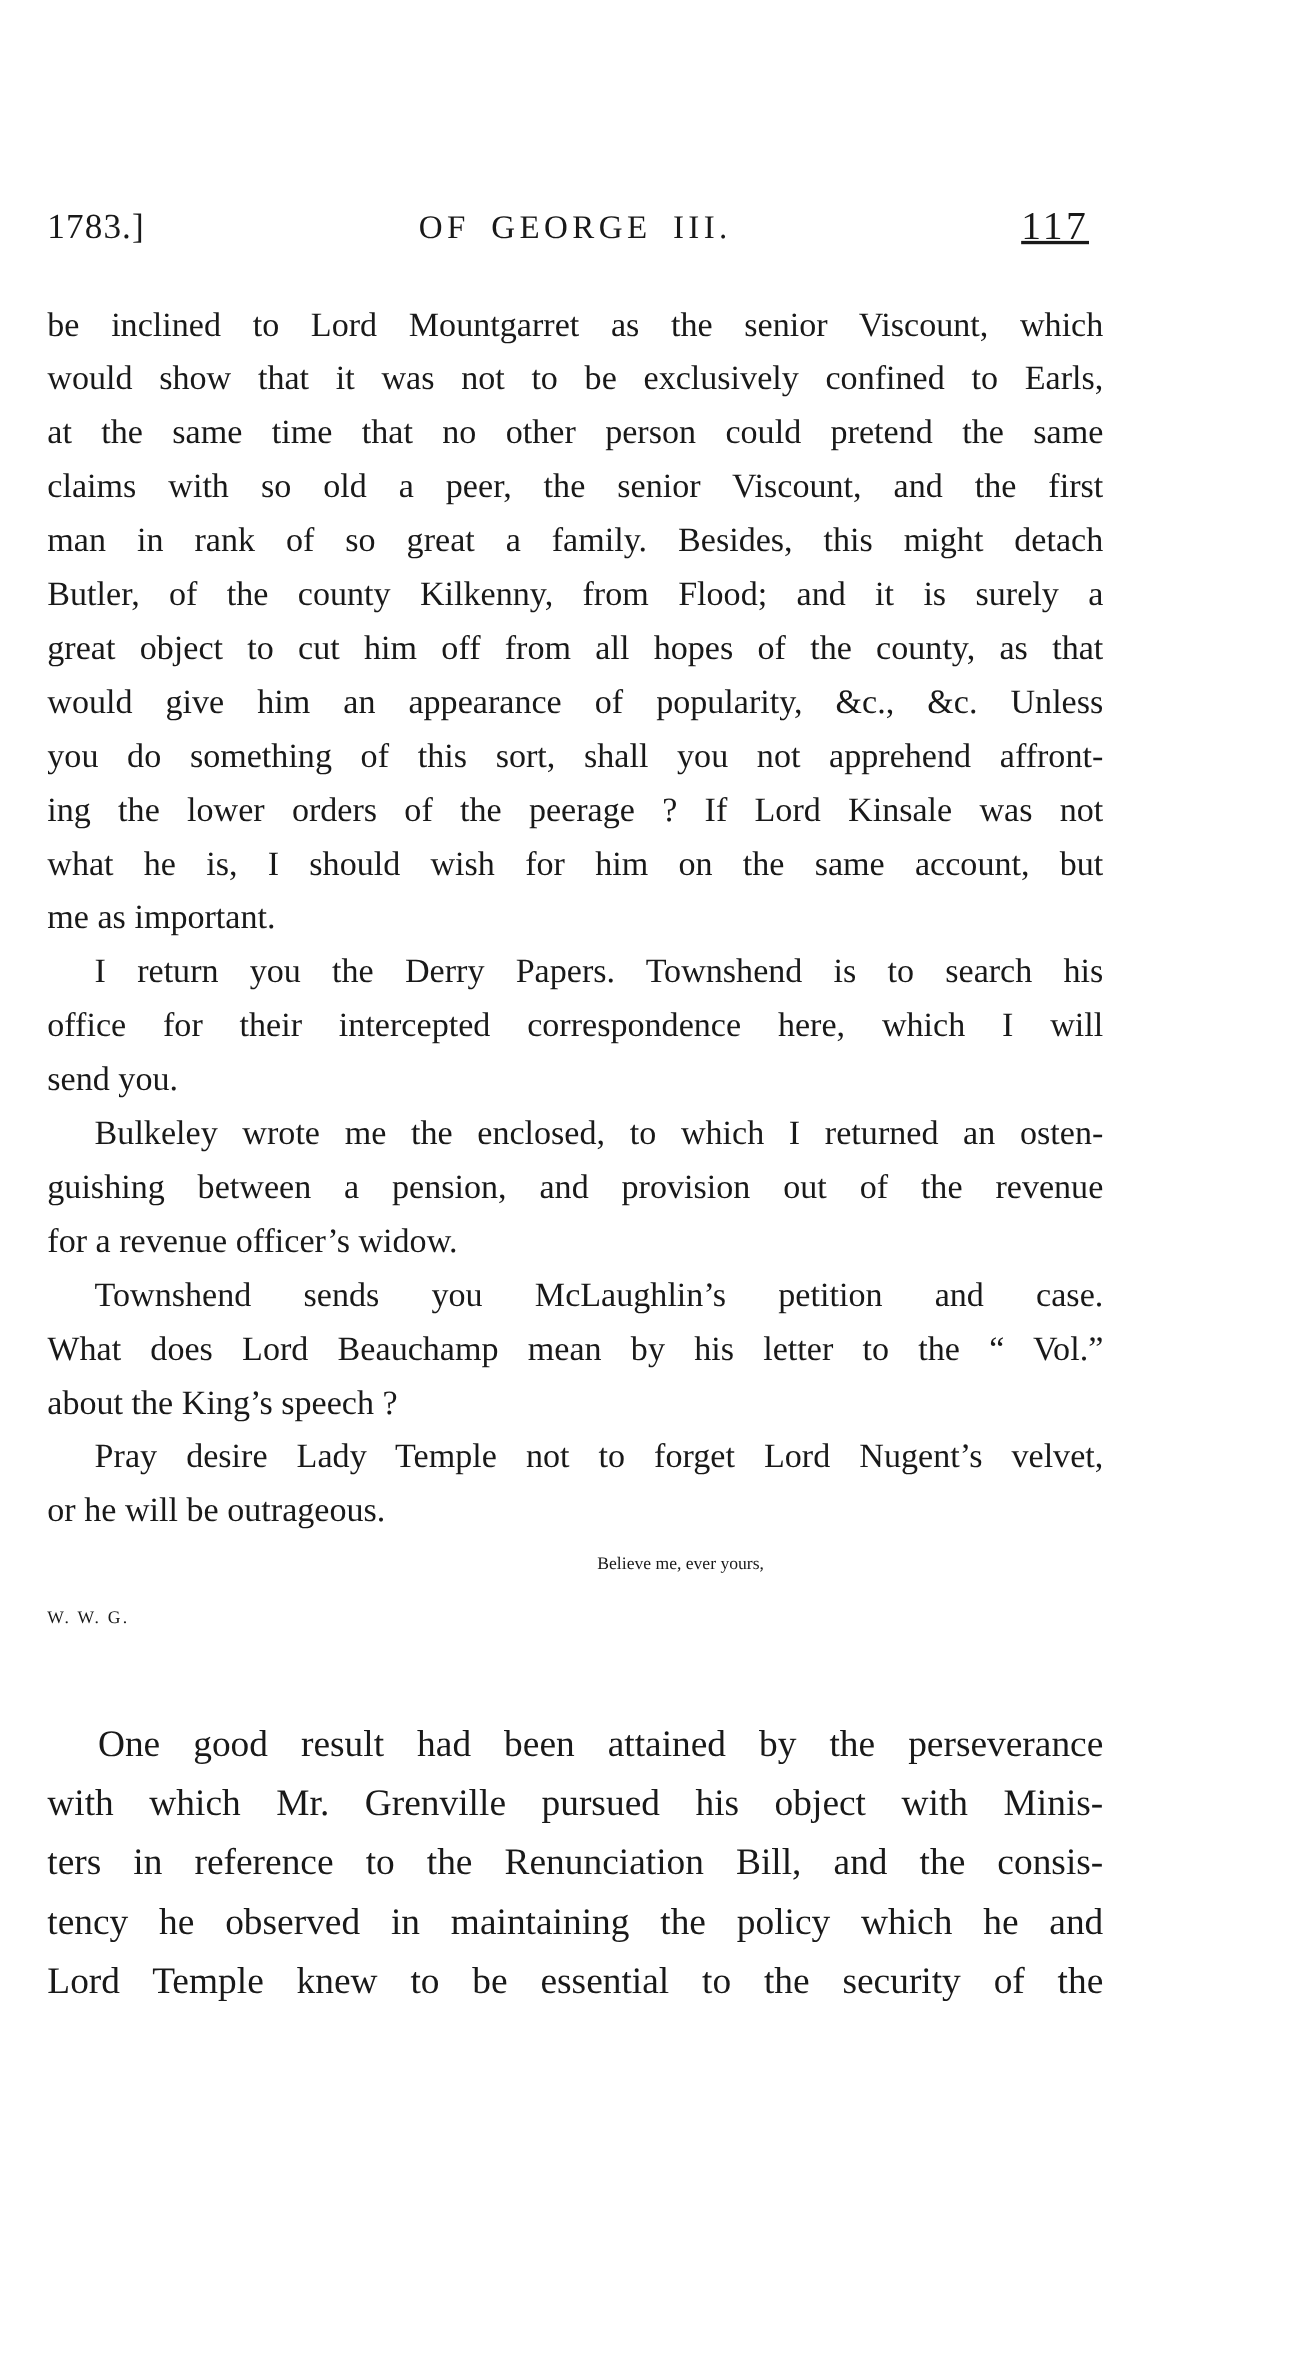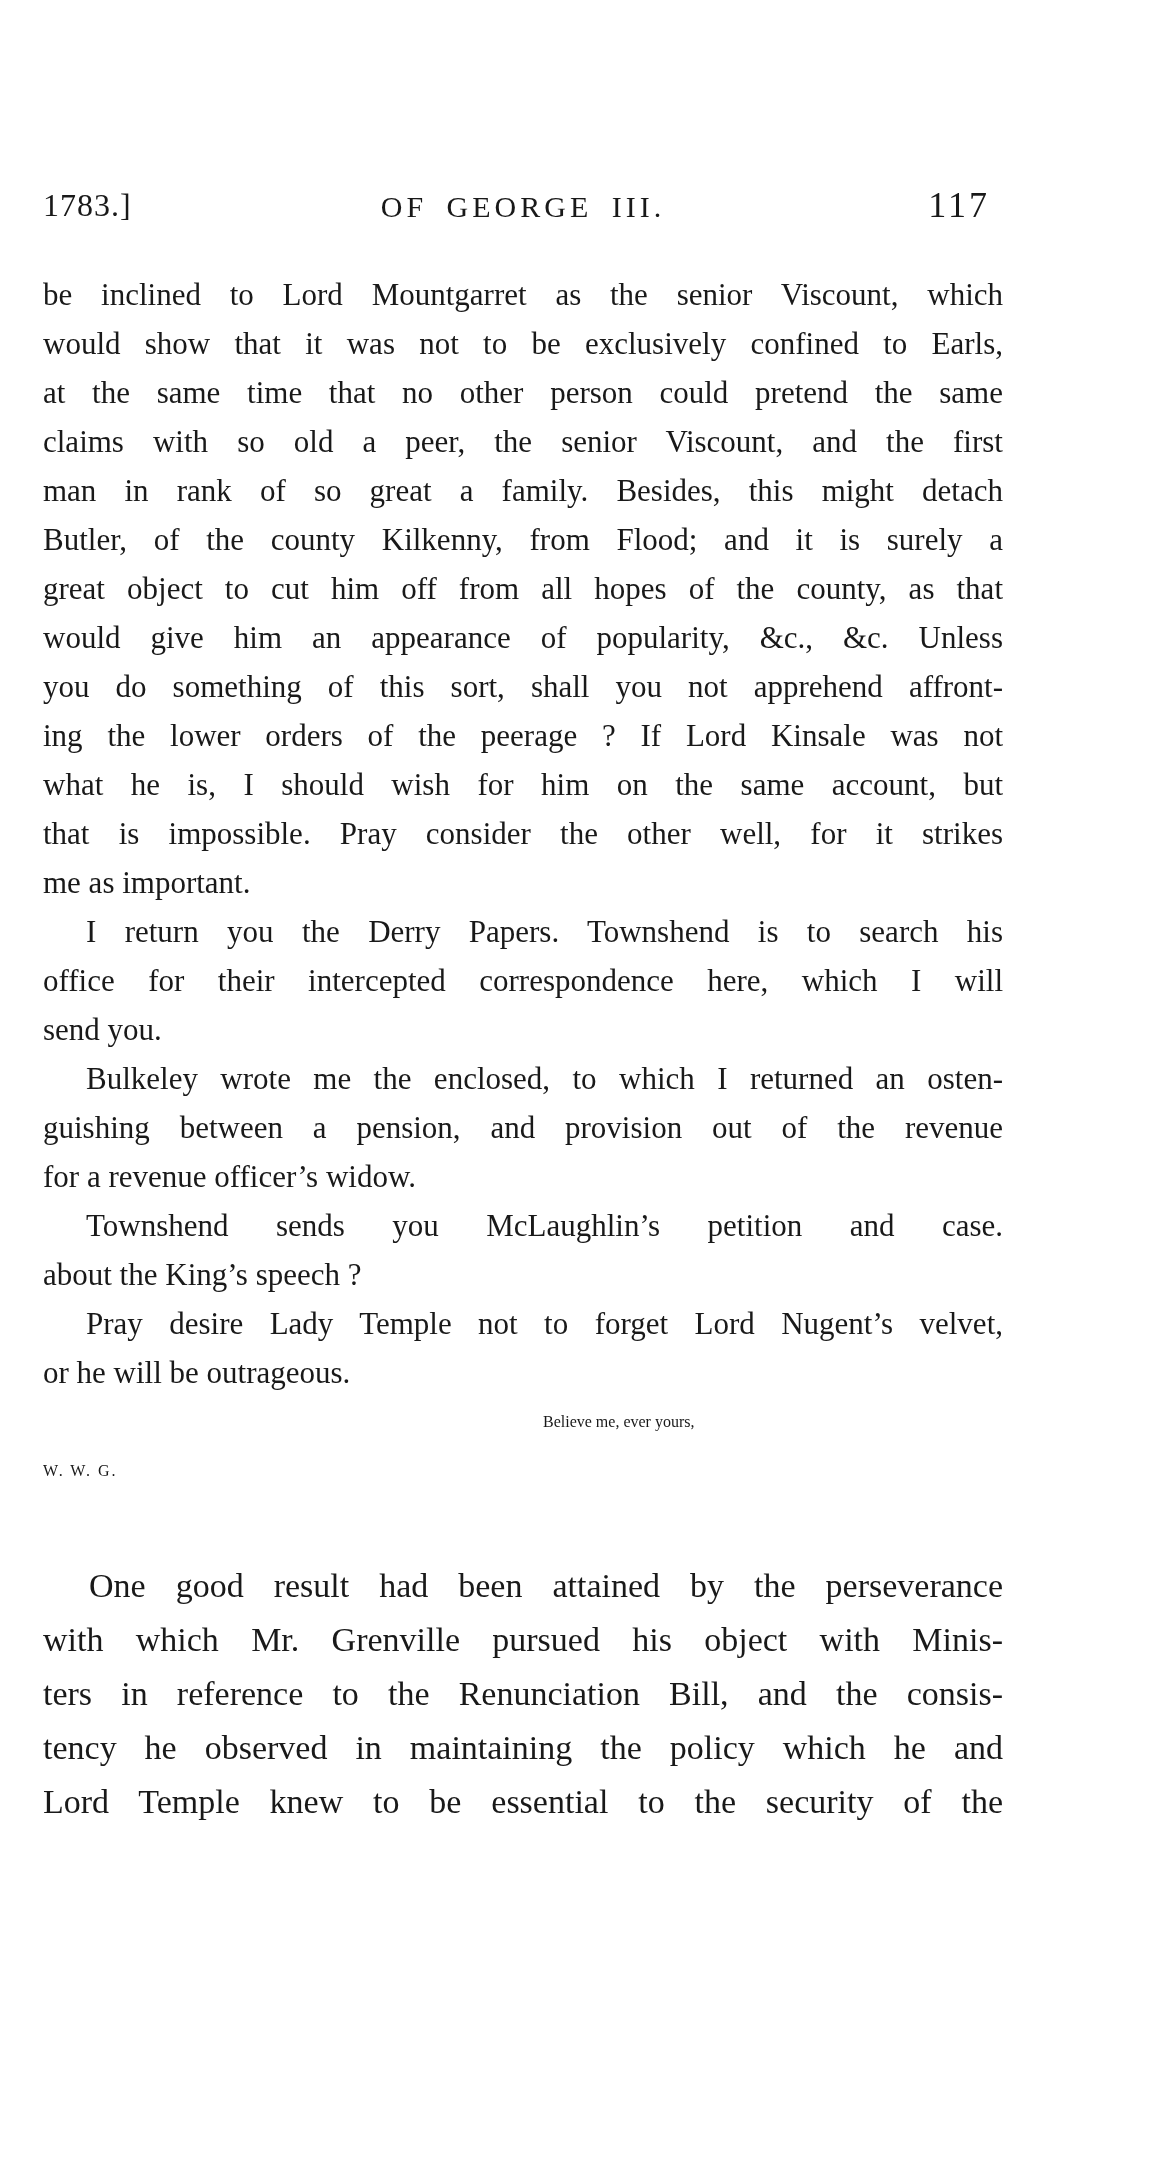--- a/index.html
+++ b/index.html
@@ -34,20 +34,21 @@
     text-align: center;
     font-size: 30px;
     letter-spacing: 4px;
     word-spacing: 8px;
   }
   .running-header .hdr-right {
     position: absolute;
     right: 13px; bottom: 2px;
     font-size: 36px;
     letter-spacing: 3px;
+    text-decoration: underline;
   }
   .letter {
     margin-top: 42px;
     font-size: 31px;
     line-height: 49px;
   }
   .line {
     text-align: justify;
     text-align-last: justify;
     overflow: hidden;
@@ -91,35 +92,35 @@
         <div class="line">would show that it was not to be exclusively confined to Earls,</div>
         <div class="line">at the same time that no other person could pretend the same</div>
         <div class="line">claims with so old a peer, the senior Viscount, and the first</div>
         <div class="line">man in rank of so great a family.  Besides, this might detach</div>
         <div class="line">Butler, of the county Kilkenny, from Flood; and it is surely a</div>
         <div class="line">great object to cut him off from all hopes of the county, as that</div>
         <div class="line">would give him an appearance of popularity, &amp;c., &amp;c.  Unless</div>
         <div class="line">you do something of this sort, shall you not apprehend affront-</div>
         <div class="line">ing the lower orders of the peerage ?  If Lord Kinsale was not</div>
         <div class="line">what he is, I should wish for him on the same account, but</div>
-        <div class="line">that is impossible.  Pray consider the other well, for it strikes</div>
         <div class="line last">me as important.</div>
       </div>
       <div>
         <div class="line indent">I return you the Derry Papers.  Townshend is to search his</div>
         <div class="line">office for their intercepted correspondence here, which I will</div>
         <div class="line last">send you.</div>
       </div>
       <div>
         <div class="line indent">Bulkeley wrote me the enclosed, to which I returned an osten-</div>
         <div class="line">guishing between a pension, and provision out of the revenue</div>
         <div class="line last">for a revenue officer’s widow.</div>
       </div>
       <div>
         <div class="line indent">Townshend sends you McLaughlin’s petition and case.</div>
+        <div class="line">What does Lord Beauchamp mean by his letter to the “ Vol.”</div>
         <div class="line last">about the King’s speech ?</div>
       </div>
       <div>
         <div class="line indent">Pray desire Lady Temple not to forget Lord Nugent’s velvet,</div>
         <div class="line last">or he will be outrageous.</div>
       </div>
     </div>
 
   <div class="closing">
     <div class="valediction">Believe me, ever yours,</div>

